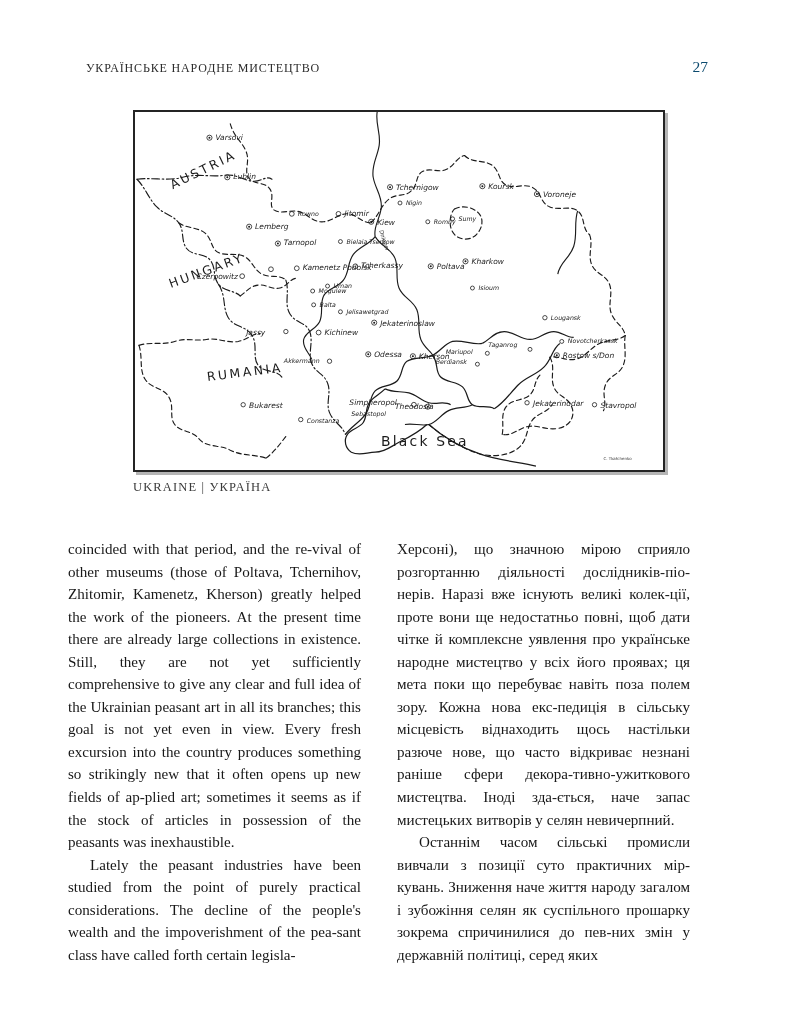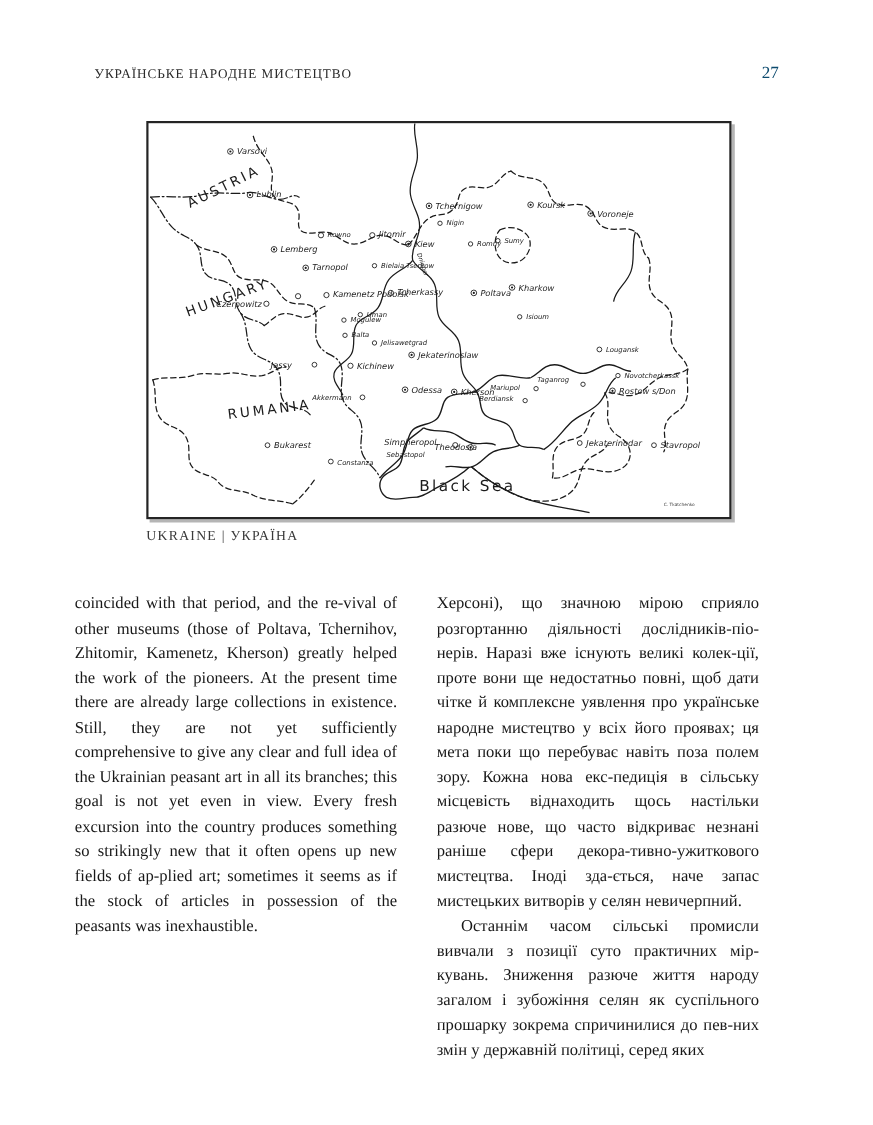--- a/index.html
+++ b/index.html
@@ -426,20 +426,21 @@
     </svg>
   </div>
 </div>
 
 <div class="figure-caption">UKRAINE | УКРАЇНА</div>
 
 <div class="columns">
 
   <div class="col">
     <p>coincided with that period, and the re-vival of other museums (those of Poltava, Tchernihov, Zhitomir, Kamenetz, Kherson) greatly helped the work of the pioneers. At the present time there are already large collections in existence. Still, they are not yet sufficiently comprehensive to give any clear and full idea of the Ukrainian peasant art in all its branches; this goal is not yet even in view. Every fresh excursion into the country produces something so strikingly new that it often opens up new fields of ap-plied art; sometimes it seems as if the stock of articles in possession of the peasants was inexhaustible.</p>
+    <p class="indent">Lately the peasant industries have been studied from the point of purely practical considerations. The decline of the people's wealth and the impoverishment of the pea-sant class have called forth certain legisla-</p>
   </div>
 
   <div class="col">
     <p>Херсоні), що значною мірою сприяло розгортанню діяльності дослідників-піо-нерів. Наразі вже існують великі колек-ції, проте вони ще недостатньо повні, щоб дати чітке й комплексне уявлення про українське народне мистецтво у всіх його проявах; ця мета поки що перебуває навіть поза полем зору. Кожна нова екс-педиція в сільську місцевість віднаходить щось настільки разюче нове, що часто відкриває незнані раніше сфери декора-тивно-ужиткового мистецтва. Іноді зда-ється, наче запас мистецьких витворів у селян невичерпний.</p>
-    <p class="indent">Останнім часом сільські промисли вивчали з позиції суто практичних мір-кувань. Зниження разюче життя народу загалом і зубожіння селян як суспільного прошарку зокрема спричинилися до пев-них змін у державній політиці, серед яких</p>
+    <p class="indent">Останнім часом сільські промисли вивчали з позиції суто практичних мір-кувань. Зниження наче життя народу загалом і зубожіння селян як суспільного прошарку зокрема спричинилися до пев-них змін у державній політиці, серед яких</p>
   </div>
 
 </div>
 
 </body></html>

